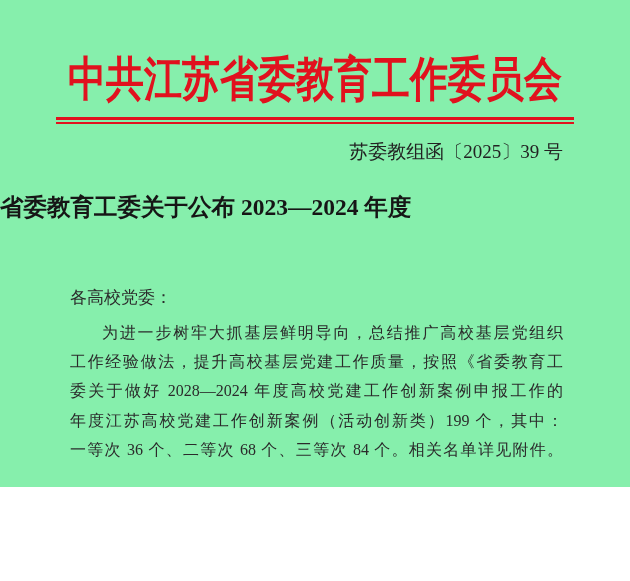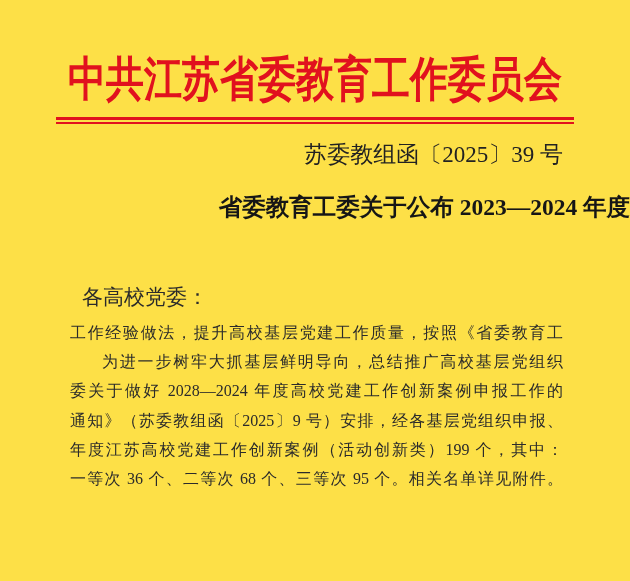--- a/index.html
+++ b/index.html
@@ -4,22 +4,22 @@
 <style>
   :root{
     --red:#e1111e;
     --ink:#2b2b2b;
   }
   html,body{
     margin:0;padding:0;background:#ffffff;
   }
   .page{
     position:relative;
-    width:630px;height:581px;
-    background:#fde047;
+    width:630px;height:487px;
+    background:#86efac;
     overflow:hidden;
     font-family:"Liberation Serif","DejaVu Serif",serif;
     color:var(--ink);
   }
   .org-name{
     position:absolute;
     top:60px;left:0;width:100%;
     text-align:center;
     color:var(--red);
     font-weight:bold;
@@ -33,39 +33,38 @@
     position:absolute;
     top:117px;left:56px;
     width:518px;height:2px;
     border-top:3px solid var(--red);
     border-bottom:2px solid var(--red);
     background:transparent;
   }
   .doc-number{
     position:absolute;
     top:139px;right:67px;
-    font-size:23px;
+    font-size:19px;
     color:#222222;
     white-space:nowrap;
   }
   .title{
     position:absolute;
     top:191px;left:0;width:100%;
-    text-align:right;
+    text-align:left;
     font-weight:bold;
     font-size:23.5px;
     line-height:32.5px;
     color:#161616;
   }
   .salutation{
     position:absolute;
     top:287px;left:70px;
-    font-size:21px;
+    font-size:17px;
     line-height:21px;
-    margin-left:12px;
   }
   .body-text{
     position:absolute;
     top:318px;left:70px;
     width:493px;
     font-size:16px;
     line-height:29.2px;
   }
   .body-line{
     text-align:justify;
@@ -87,21 +86,20 @@
 
   <div class="doc-number">苏委教组函〔2025〕39 号</div>
 
   <div class="title">
     <div>省委教育工委关于公布 2023—2024 年度</div>
   </div>
 
   <div class="salutation">各高校党委：</div>
 
   <div class="body-text">
+    <div class="body-line indent">为进一步树牢大抓基层鲜明导向，总结推广高校基层党组织</div>
     <div class="body-line">工作经验做法，提升高校基层党建工作质量，按照《省委教育工</div>
-    <div class="body-line indent">为进一步树牢大抓基层鲜明导向，总结推广高校基层党组织</div>
     <div class="body-line">委关于做好 2028—2024 年度高校党建工作创新案例申报工作的</div>
-    <div class="body-line">通知》（苏委教组函〔2025〕9 号）安排，经各基层党组织申报、</div>
     <div class="body-line">年度江苏高校党建工作创新案例（活动创新类）199 个，其中：</div>
-    <div class="body-line">一等次 36 个、二等次 68 个、三等次 95 个。相关名单详见附件。</div>
+    <div class="body-line">一等次 36 个、二等次 68 个、三等次 84 个。相关名单详见附件。</div>
   </div>
 
 </div>
 
 </body></html>

